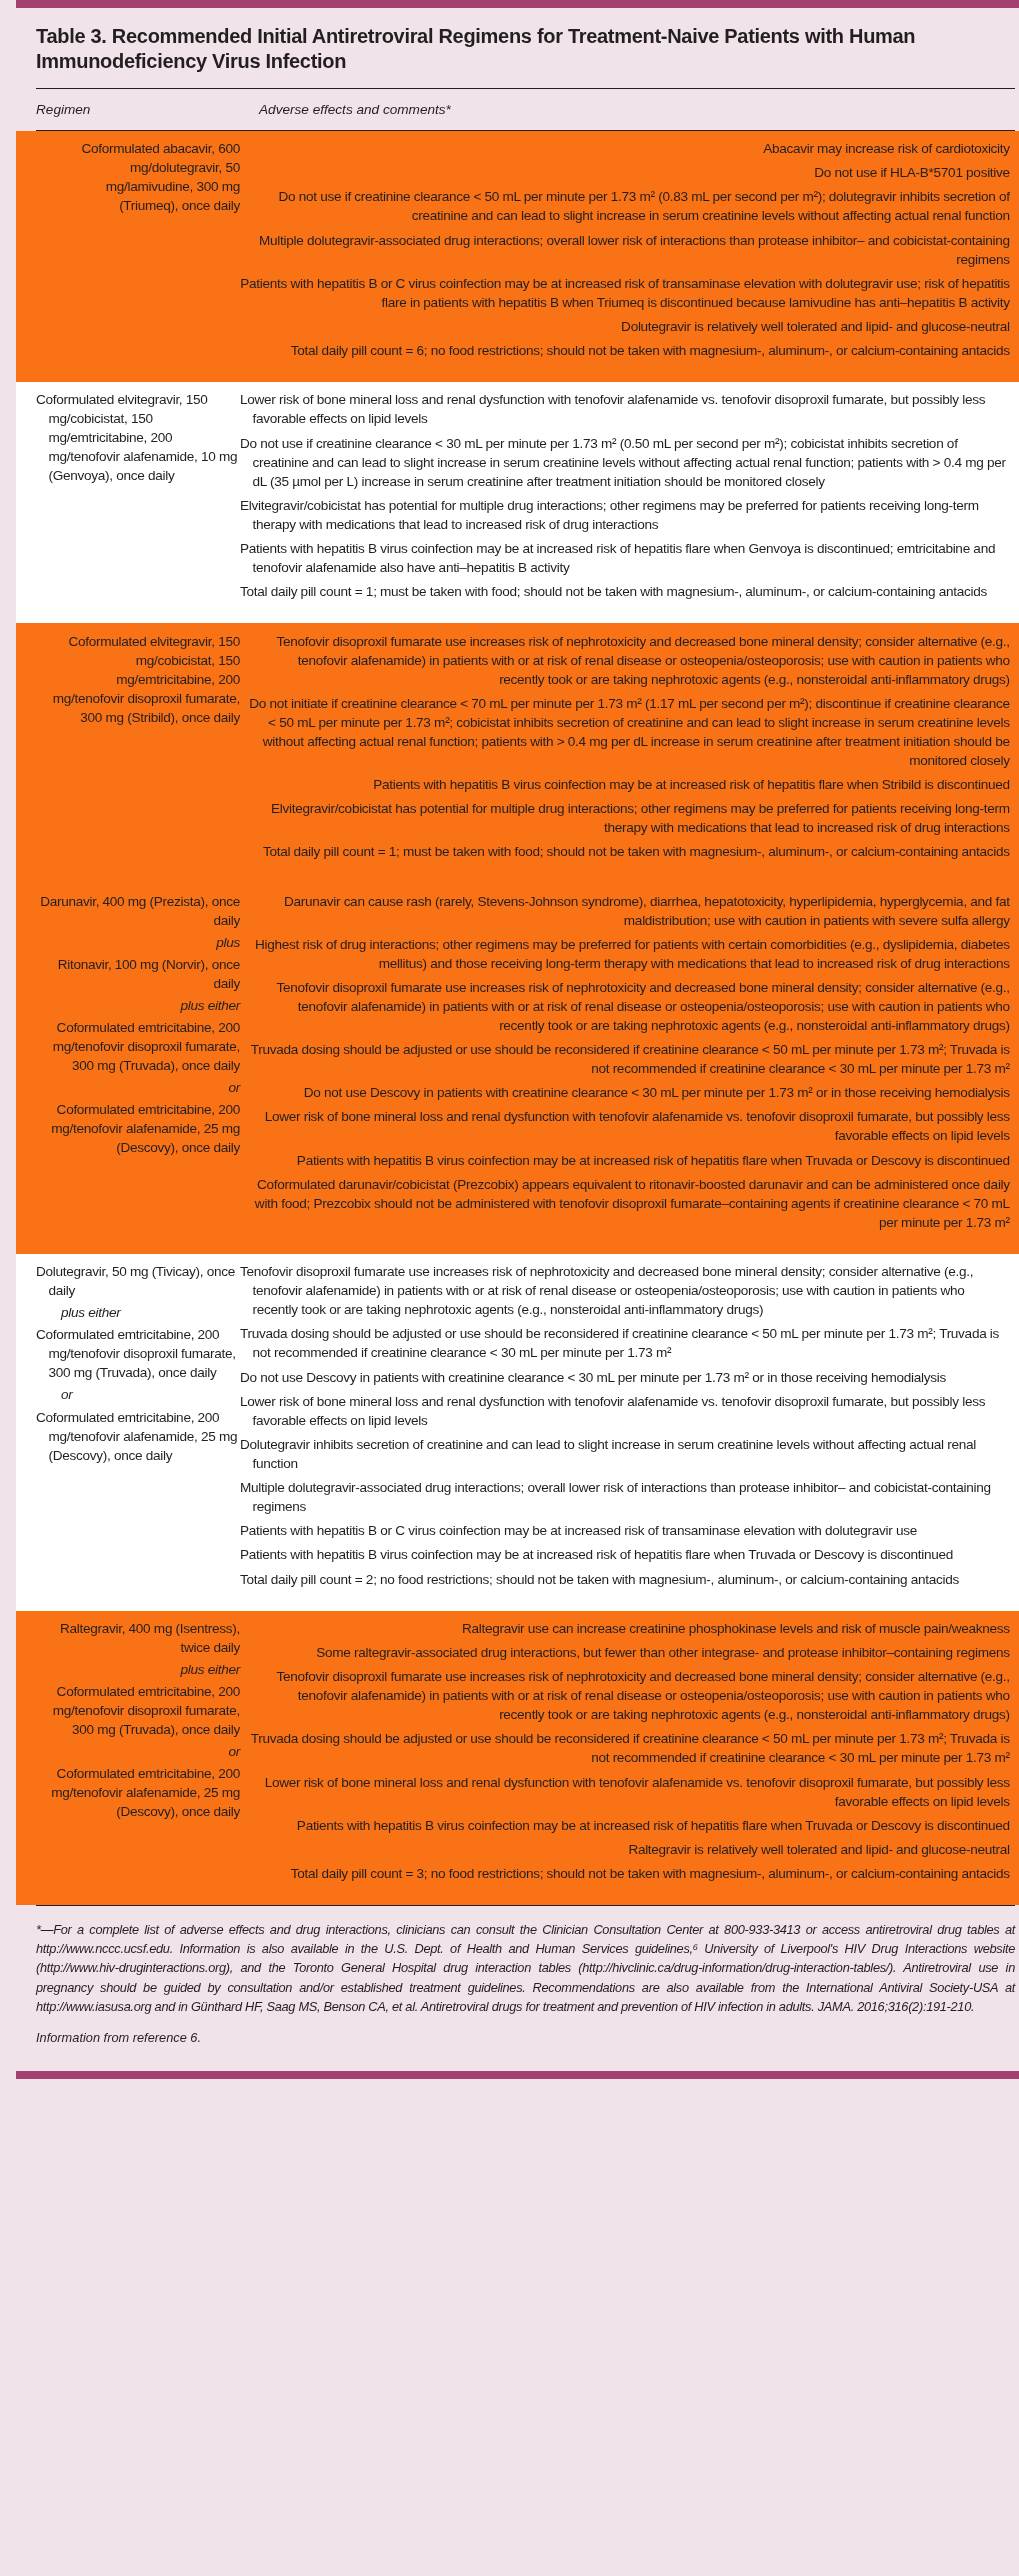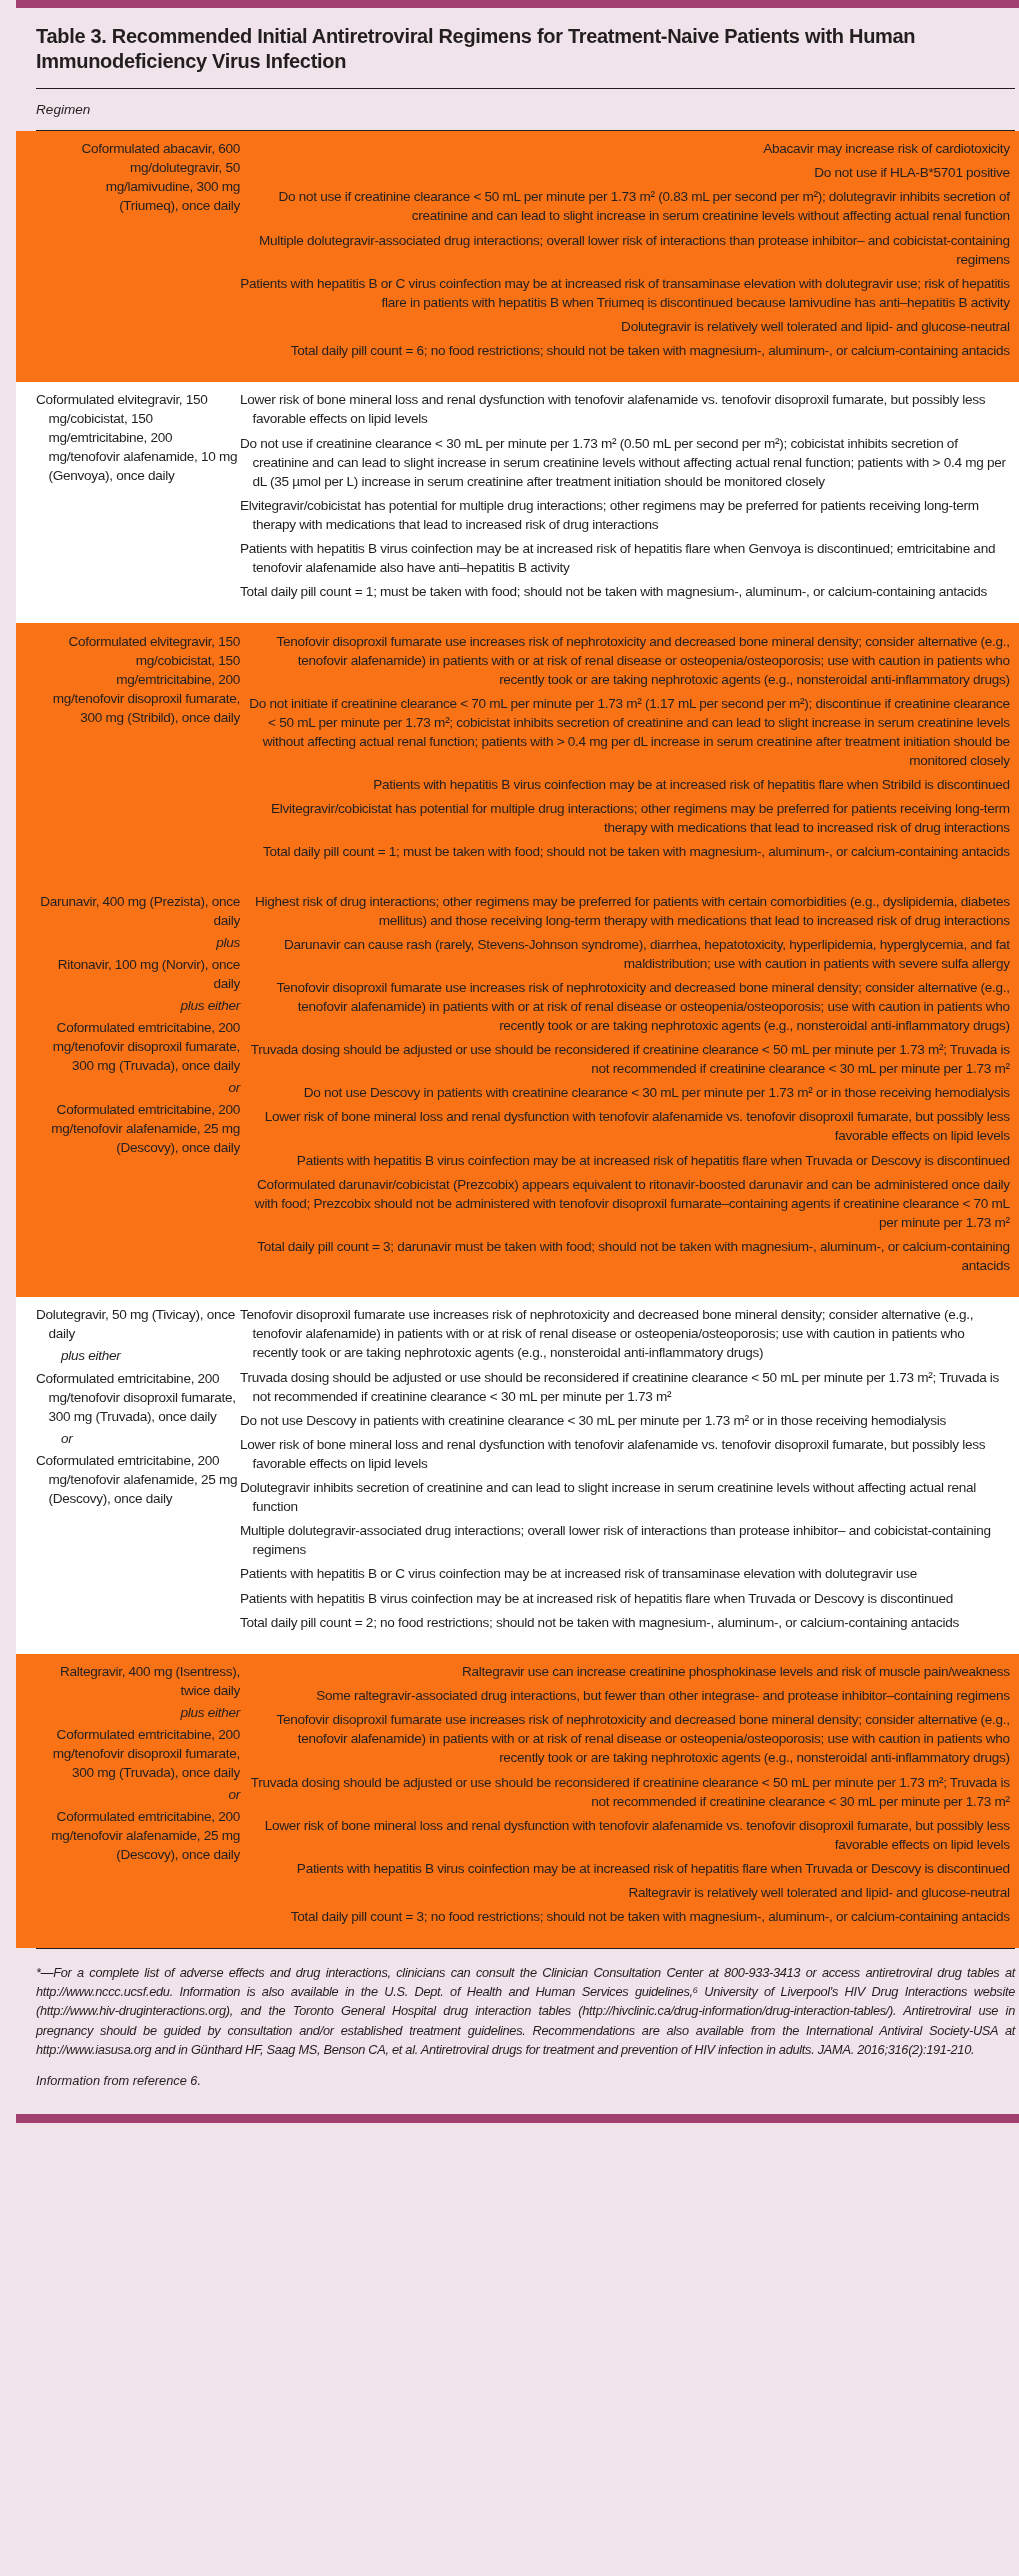--- a/index.html
+++ b/index.html
@@ -56,20 +56,21 @@
   <div class="bar-top"></div>
 
   <div class="title-block">
     <h1 class="title">Table 3. Recommended Initial Antiretroviral Regimens for Treatment-Naive Patients with Human Immunodeficiency Virus Infection</h1>
   </div>
 
   <div class="rule"></div>
 
   <div class="header-row">
     <div class="col-reg">Regimen</div>
+    <div class="col-cmt">Adverse effects and comments*</div>
   </div>
 
   <div class="rule"></div>
 
   <div id="table-body">
       <div class="section pink">
         <div class="reg-cell">
           <div class="reg-line">Coformulated abacavir, 600 mg/dolutegravir, 50 mg/lamivudine, 300 mg (Triumeq), once daily</div>
         </div>
         <div class="cmt-cell">
@@ -110,29 +111,28 @@
         <div class="reg-cell">
           <div class="reg-line">Darunavir, 400 mg (Prezista), once daily</div>
           <div class="reg-conn">plus</div>
           <div class="reg-line">Ritonavir, 100 mg (Norvir), once daily</div>
           <div class="reg-conn">plus either</div>
           <div class="reg-line">Coformulated emtricitabine, 200 mg/tenofovir disoproxil fumarate, 300 mg (Truvada), once daily</div>
           <div class="reg-conn">or</div>
           <div class="reg-line">Coformulated emtricitabine, 200 mg/tenofovir alafenamide, 25 mg (Descovy), once daily</div>
         </div>
         <div class="cmt-cell">
+          <div class="cmt-item">Darunavir can cause rash (rarely, Stevens-Johnson syndrome), diarrhea, hepatotoxicity, hyperlipidemia, hyperglycemia, and fat maldistribution; use with caution in patients with severe sulfa allergy</div>
           <div class="cmt-item">Highest risk of drug interactions; other regimens may be preferred for patients with certain comorbidities (e.g., dyslipidemia, diabetes mellitus) and those receiving long-term therapy with medications that lead to increased risk of drug interactions</div>
-          <div class="cmt-item">Darunavir can cause rash (rarely, Stevens-Johnson syndrome), diarrhea, hepatotoxicity, hyperlipidemia, hyperglycemia, and fat maldistribution; use with caution in patients with severe sulfa allergy</div>
           <div class="cmt-item">Tenofovir disoproxil fumarate use increases risk of nephrotoxicity and decreased bone mineral density; consider alternative (e.g., tenofovir alafenamide) in patients with or at risk of renal disease or osteopenia/osteoporosis; use with caution in patients who recently took or are taking nephrotoxic agents (e.g., nonsteroidal anti-inflammatory drugs)</div>
           <div class="cmt-item">Truvada dosing should be adjusted or use should be reconsidered if creatinine clearance &lt; 50 mL per minute per 1.73 m²; Truvada is not recommended if creatinine clearance &lt; 30 mL per minute per 1.73 m²</div>
           <div class="cmt-item">Do not use Descovy in patients with creatinine clearance &lt; 30 mL per minute per 1.73 m² or in those receiving hemodialysis</div>
           <div class="cmt-item">Lower risk of bone mineral loss and renal dysfunction with tenofovir alafenamide vs. tenofovir disoproxil fumarate, but possibly less favorable effects on lipid levels</div>
           <div class="cmt-item">Patients with hepatitis B virus coinfection may be at increased risk of hepatitis flare when Truvada or Descovy is discontinued</div>
           <div class="cmt-item">Coformulated darunavir/cobicistat (Prezcobix) appears equivalent to ritonavir-boosted darunavir and can be administered once daily with food; Prezcobix should not be administered with tenofovir disoproxil fumarate–containing agents if creatinine clearance &lt; 70 mL per minute per 1.73 m²</div>
-          <div class="cmt-item">Total daily pill count = 3; darunavir must be taken with food; should not be taken with magnesium-, aluminum-, or calcium-containing antacids</div>
         </div>
       </div>
       <div class="section white">
         <div class="reg-cell">
           <div class="reg-line">Dolutegravir, 50 mg (Tivicay), once daily</div>
           <div class="reg-conn">plus either</div>
           <div class="reg-line">Coformulated emtricitabine, 200 mg/tenofovir disoproxil fumarate, 300 mg (Truvada), once daily</div>
           <div class="reg-conn">or</div>
           <div class="reg-line">Coformulated emtricitabine, 200 mg/tenofovir alafenamide, 25 mg (Descovy), once daily</div>
         </div>

